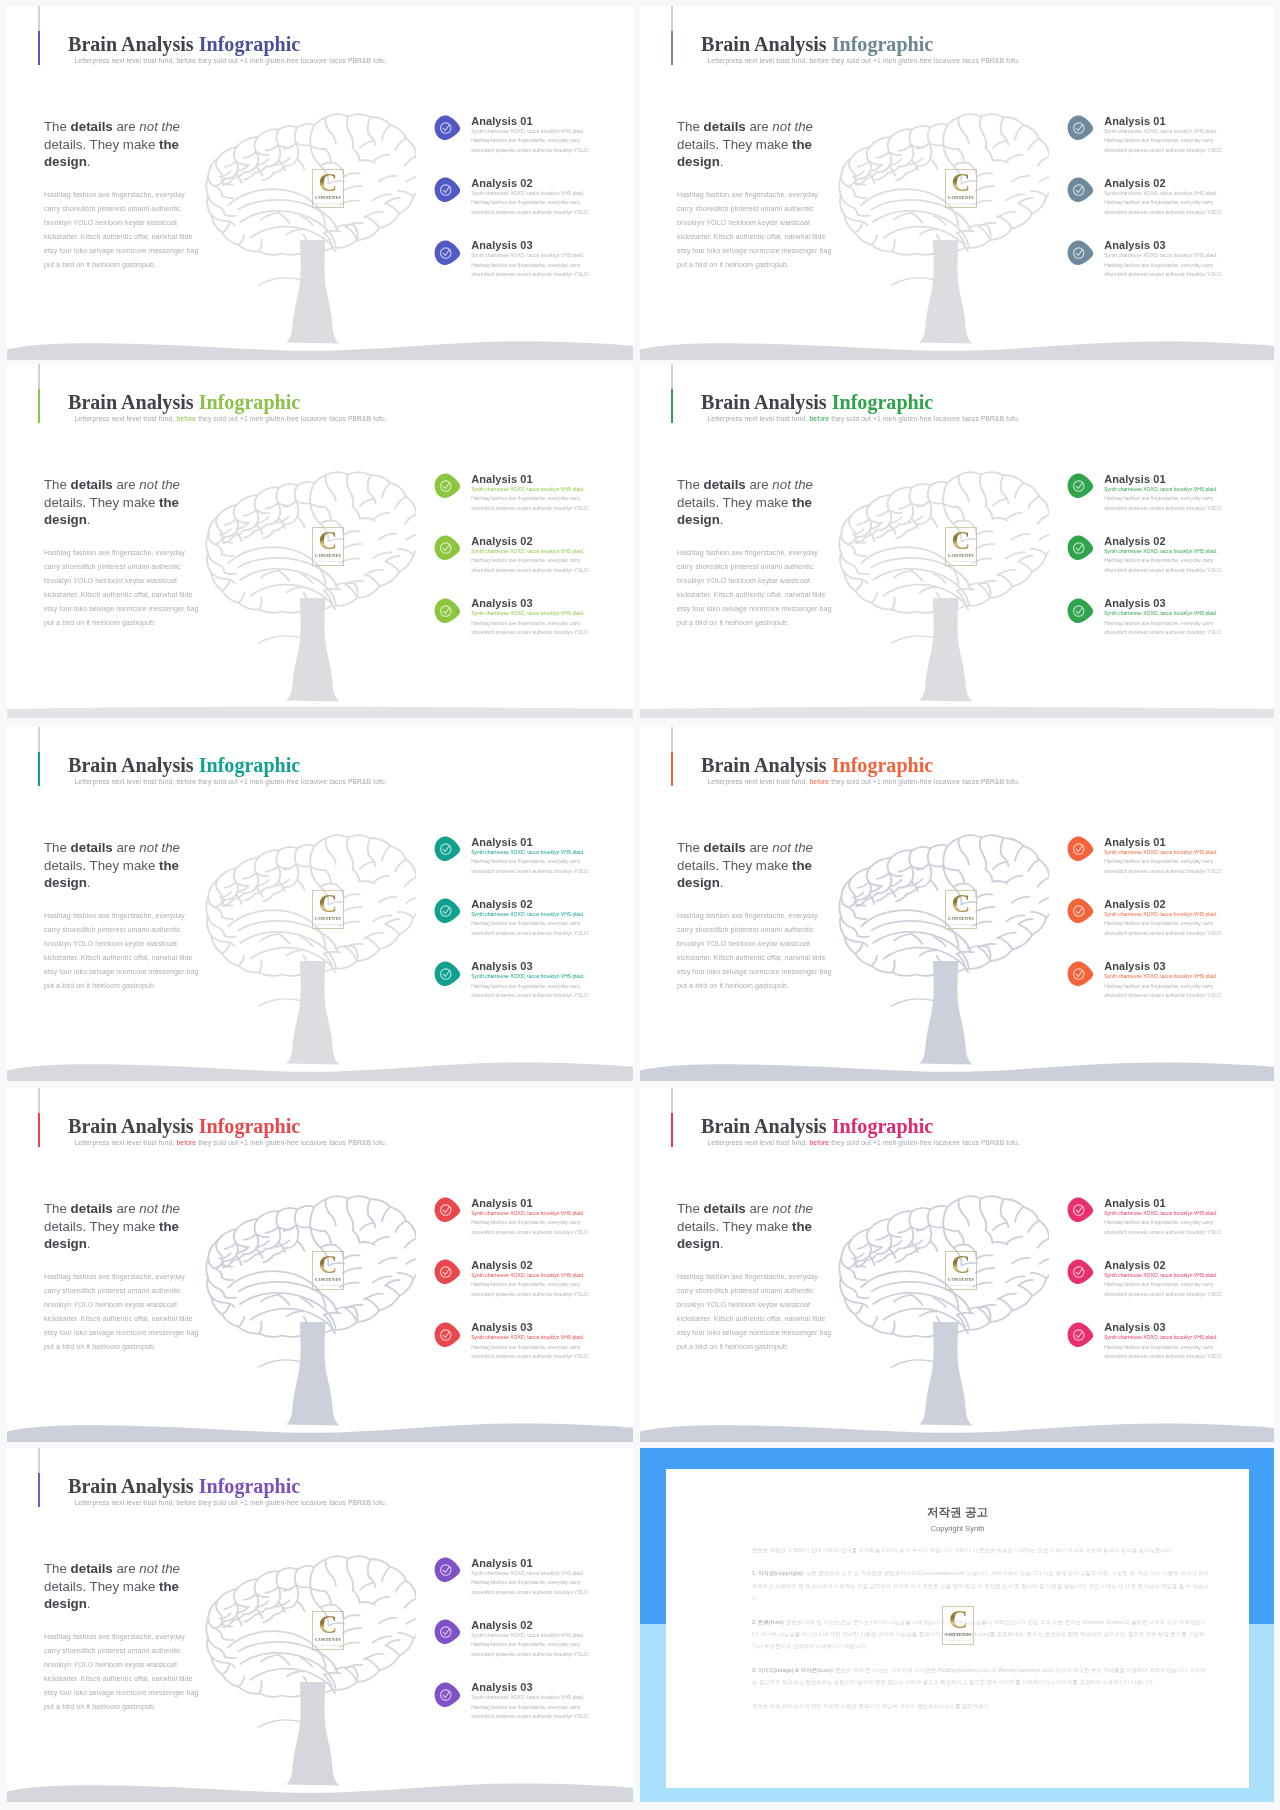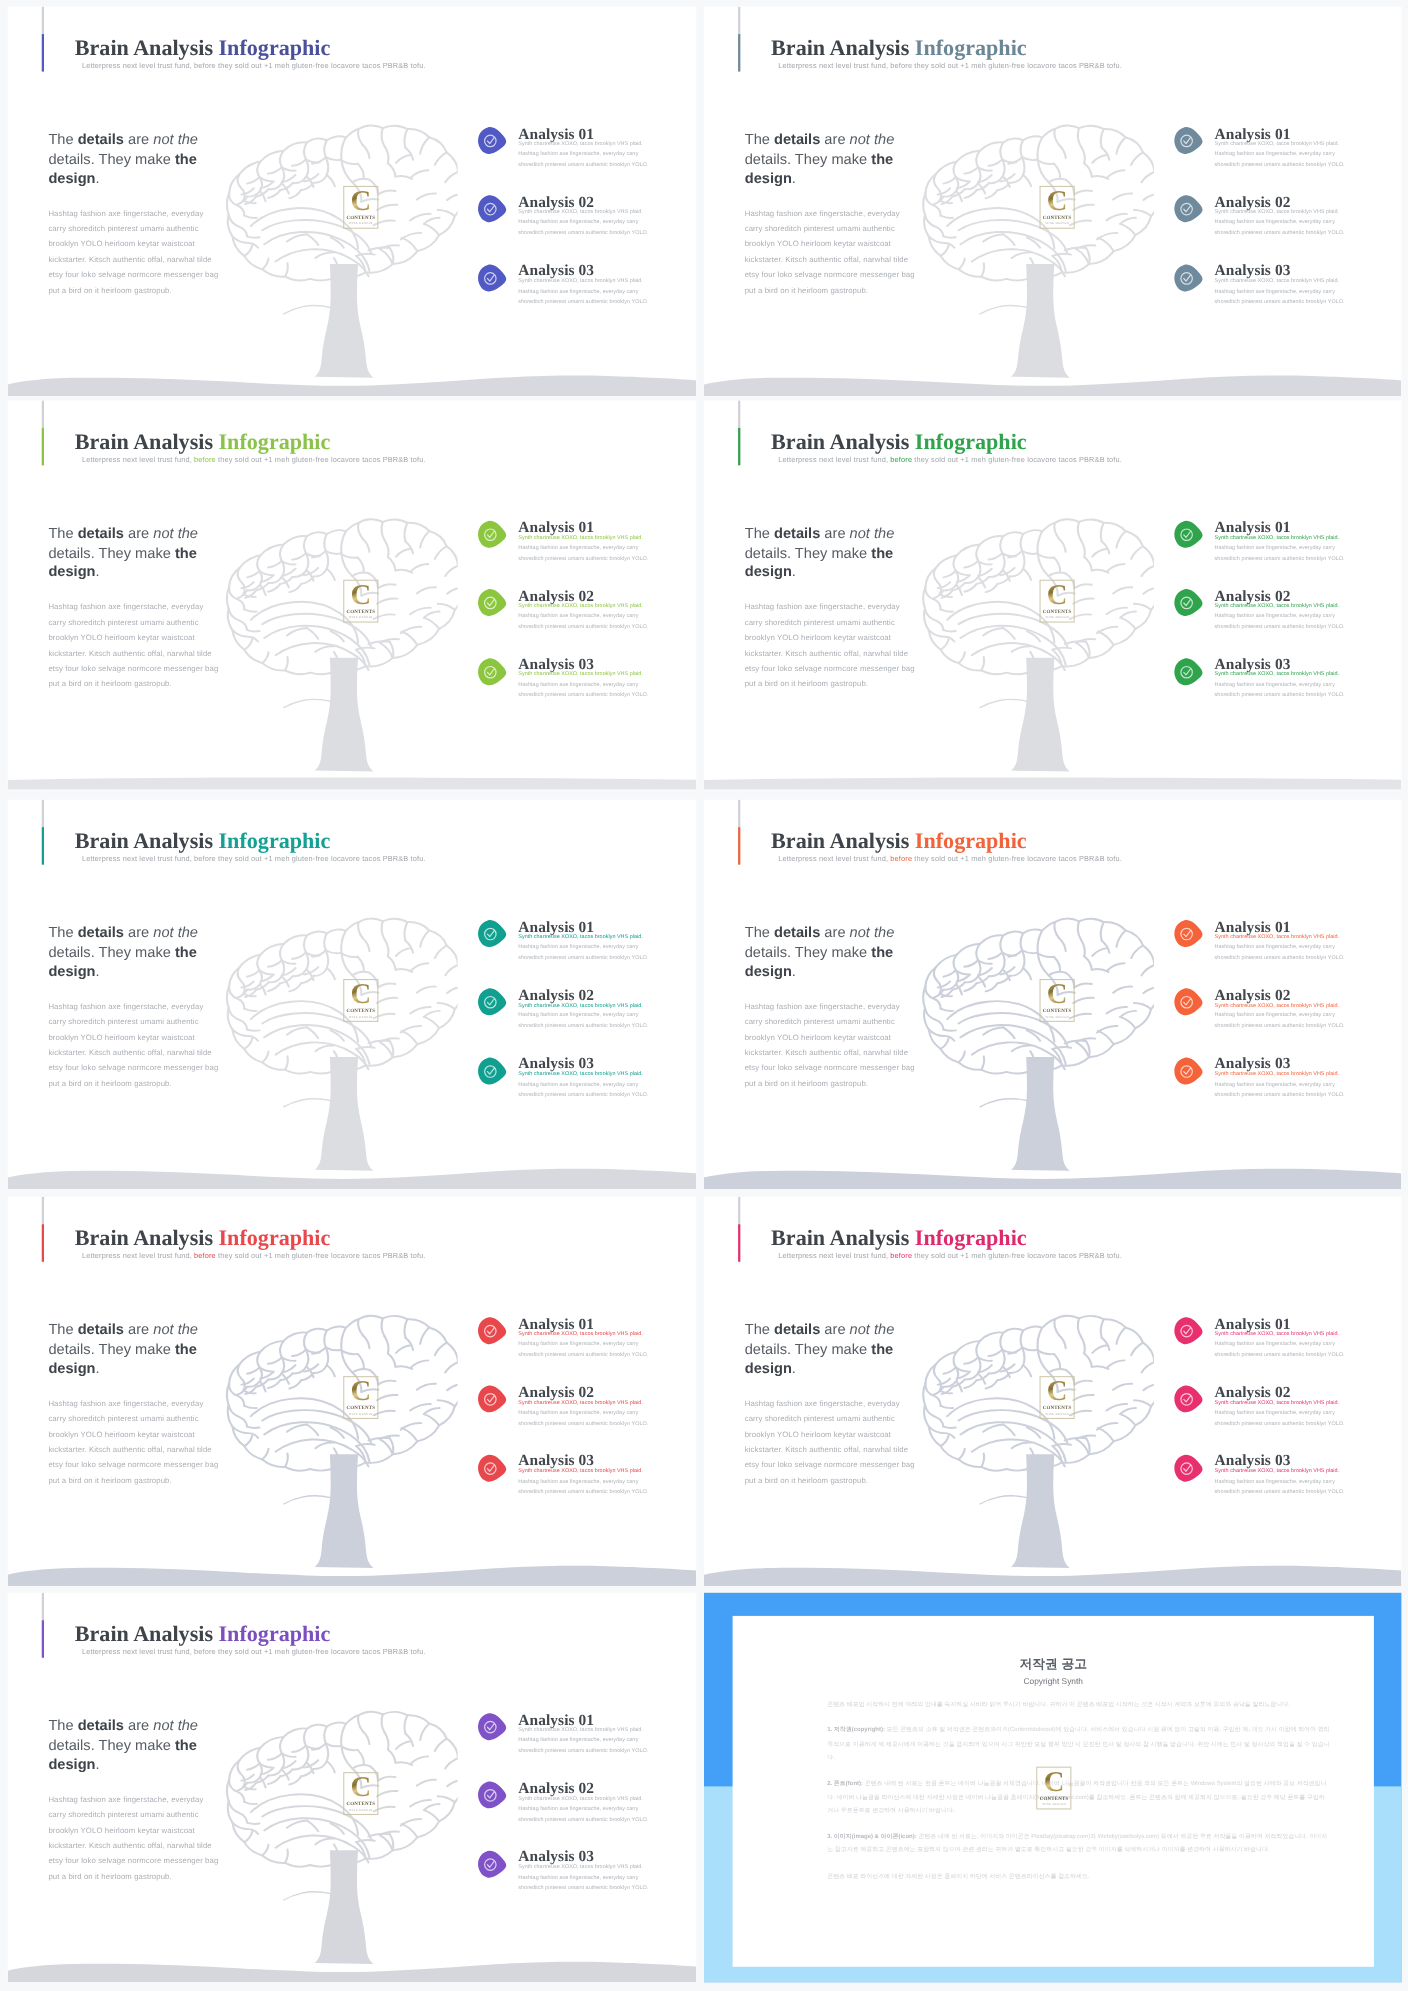--- a/index.html
+++ b/index.html
@@ -16,21 +16,21 @@
   .subtitle{position:absolute;left:67.5px;top:51px;font-size:6.7px;color:#a2a6ac;letter-spacing:.14px;white-space:nowrap;}
 
   .lead{position:absolute;left:37px;top:112.3px;width:152px;font-size:13.3px;line-height:17.2px;color:#565c63;}
   .lead b{font-weight:700;color:#3f444a;}
   .lead i{font-style:italic;font-weight:400;}
   .body-copy{position:absolute;left:37px;top:181.5px;width:155px;font-size:7.05px;line-height:14.0px;color:#aaaeb4;letter-spacing:.09px;}
 
   .alist{position:absolute;left:419.5px;top:107px;width:180px;}
   .arow{position:relative;height:62.4px;}
   .aicon{position:absolute;left:6.2px;top:1.8px;width:28px;height:26px;line-height:0;}
-  .atitle{position:absolute;left:44.7px;top:1.7px;font-family:Liberation Serif, serif;font-size:14px;font-weight:700;color:#42474d;letter-spacing:.08px;white-space:nowrap;}
+  .atitle{position:absolute;left:44.7px;top:1.7px;font-family:Liberation Sans, sans-serif;font-size:11px;font-weight:700;color:#42474d;letter-spacing:.08px;white-space:nowrap;}
   .adesc{position:absolute;left:44.7px;top:13.5px;width:130px;font-size:4.95px;line-height:9.6px;color:#b0b4ba;letter-spacing:.02px;}
   .adesc .l1{display:block;}
 
   .art{position:absolute;left:197px;top:105px;width:212px;height:148px;}
   .brainsvg{position:absolute;left:0;top:0;width:212px;height:148px;}
   .trunk{position:absolute;left:0;top:0;width:626px;height:354px;}
   .slide.col1 .groundsvg{width:634px;}
 
   .logo{position:absolute;width:32px;height:39.6px;opacity:.92;}
   .logo .frame{position:absolute;left:0;top:0;right:0;bottom:0;border:0.6px solid #cec5a8;}

